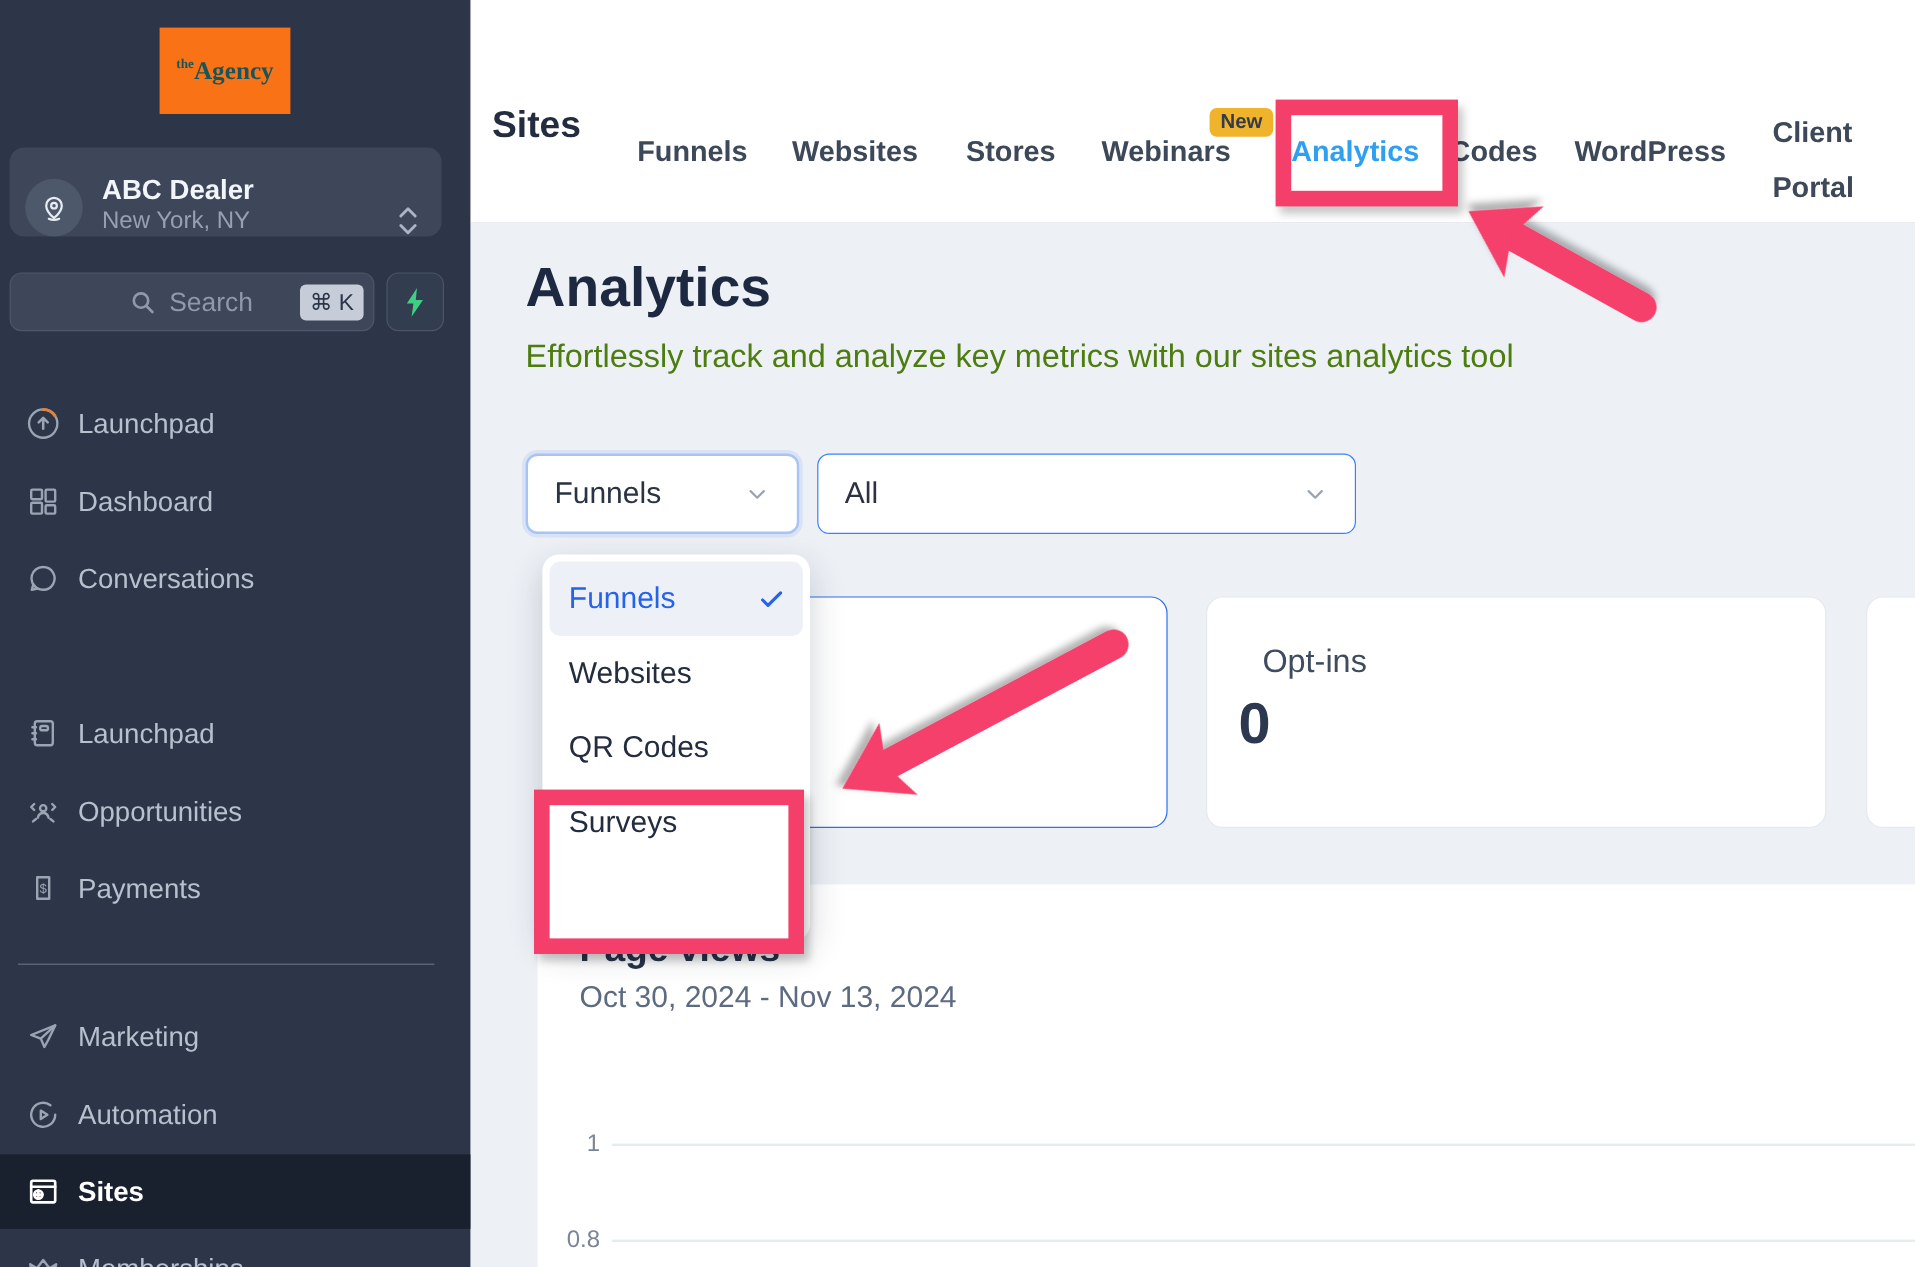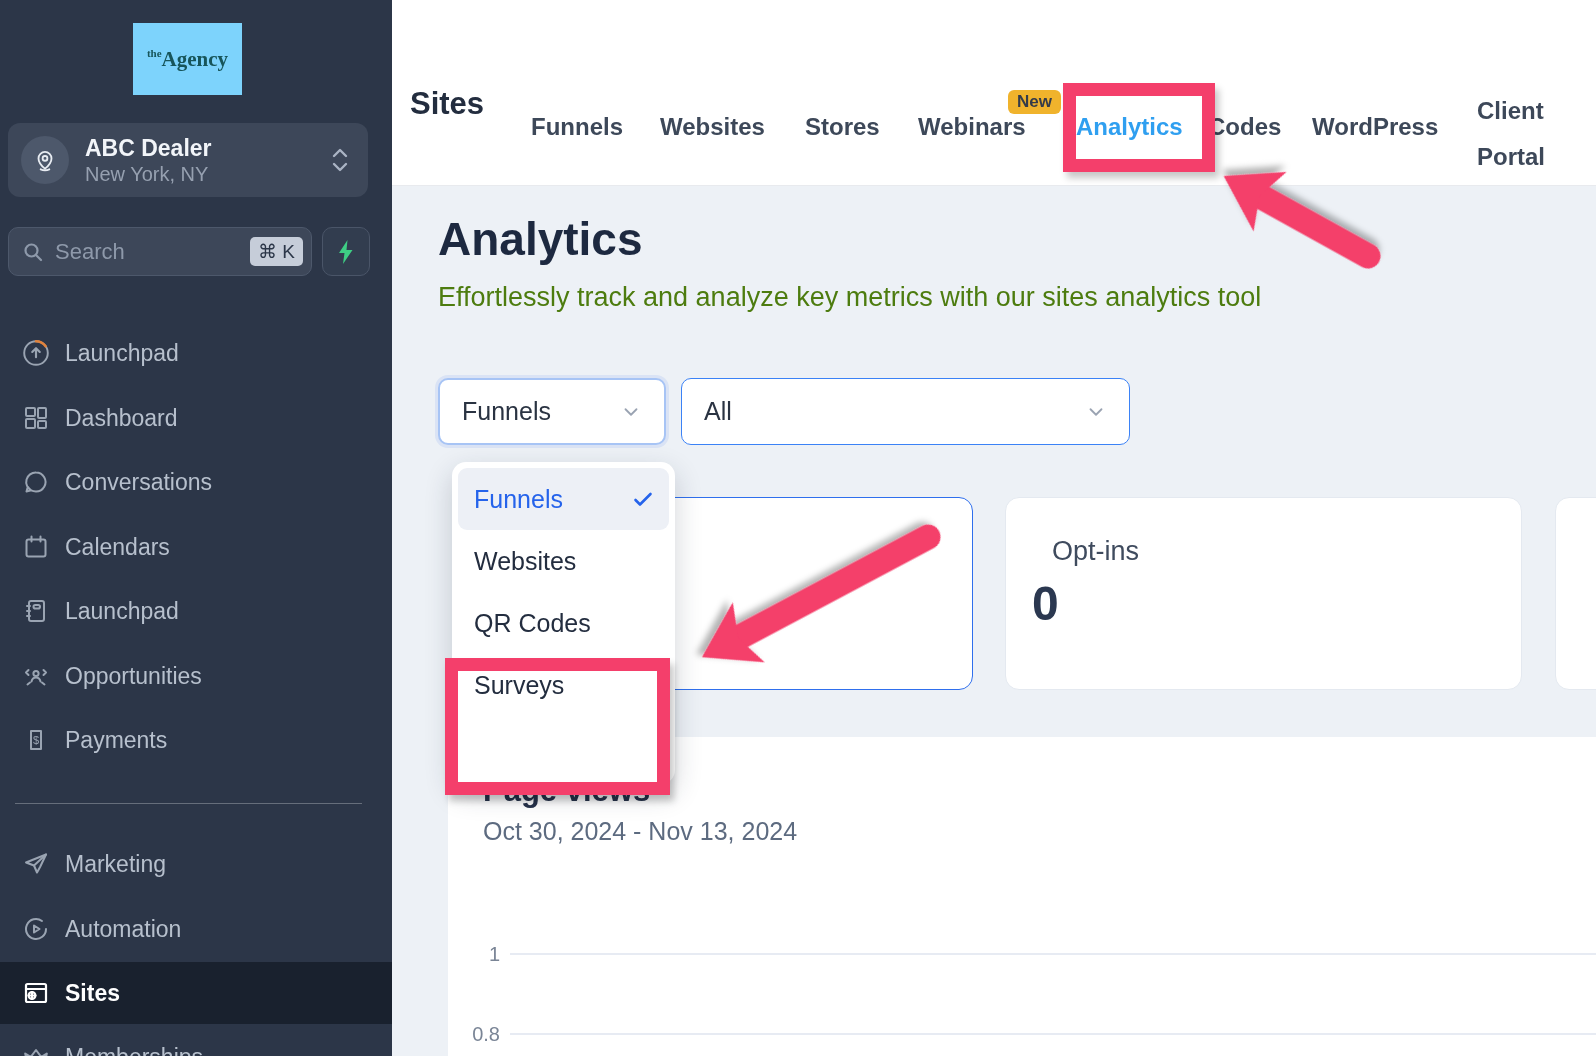--- a/index.html
+++ b/index.html
@@ -2,30 +2,30 @@
 <html><head>
 <meta charset="utf-8">
 <style>
   * { box-sizing: border-box; margin: 0; padding: 0; }
   html,body { width:1596px; height:1056px; }
   body { font-family:"Liberation Sans", sans-serif; background:#fff; overflow:hidden; }
   .screen { position:relative; width:1596px; height:1056px; overflow:hidden; background:#edf1f6; }
 
   
   .sidebar { position:absolute; left:0; top:0; width:392px; height:1056px; background:#2c3648; z-index:20; }
-  .logo-box { position:absolute; left:133px; top:23px; width:109px; height:72px; background:#7dd3fc; display:flex; align-items:center; justify-content:center; }
+  .logo-box { position:absolute; left:133px; top:23px; width:109px; height:72px; background:#f97316; display:flex; align-items:center; justify-content:center; }
   .logo-text { font-family:"Liberation Serif", serif; color:#17555a; font-weight:700; font-size:21px; }
   .logo-text .pre { font-size:11px; vertical-align:9px; font-weight:700; }
-  .account { position:absolute; left:8px; top:123px; width:360px; height:74px; background:#3d4759; border-radius:12px; display:flex; align-items:center; cursor:pointer; }
+  .account { position:absolute; left:8px; top:123px; width:360px; height:74px; background:#3d4759; border-radius:12px; display:flex; align-items:flex-end; cursor:pointer; }
   .account .pin-circle { width:48px; height:48px; border-radius:50%; background:#4d586b; margin-left:13px; display:flex; align-items:center; justify-content:center; }
   .account .acc-text { margin-left:16px; flex:1; }
   .acc-name { color:#f2f5f9; font-size:23px; font-weight:700; line-height:28px; }
   .acc-loc { color:#96a0b0; font-size:20px; line-height:25px; }
   .acc-chevrons { margin-right:18px; display:flex; flex-direction:column; gap:2px; }
-  .searchbar { position:absolute; left:8px; top:227px; width:304px; height:49px; background:#3d4759; border:1px solid #4d586b; border-radius:10px; display:flex; align-items:center; }
+  .searchbar { position:absolute; left:8px; top:227px; width:304px; height:49px; background:#3d4759; border:1px solid #4d586b; border-radius:10px; display:flex; align-items:center;justify-content:flex-end; }
   .searchbar input { background:transparent; border:none; outline:none; color:#dfe4ea; font-size:22px; width:170px; margin-left:10px; font-family:"Liberation Sans", sans-serif; }
   .searchbar input::placeholder { color:#8e99aa; }
   .searchbar .mag { margin-left:12px; }
   .kbd-badge { position:absolute; right:8px; top:9px; background:#c6cdd9; color:#2b3648; border-radius:5px; font-size:19px; padding:3px 8px; font-weight:500; }
   .bolt-btn { position:absolute; left:322px; top:227px; width:48px; height:49px; background:#323d4f; border:1.5px solid #4a5568; border-radius:10px; display:flex; align-items:center; justify-content:center; cursor:pointer; }
   .nav-item { position:absolute; left:0; width:392px; height:62px; display:flex; align-items:center; color:#b7c0cd; font-size:23px; cursor:pointer; }
   .nav-item .nicon { width:30px; margin-left:21px; display:flex; justify-content:center; }
   .nav-item .nlabel { margin-left:14px; }
   .nav-item.active { background:#19212e; color:#ffffff; font-weight:700; }
   .side-divider { position:absolute; left:15px; top:803px; width:347px; height:1px; background:rgba(255,255,255,0.28); }
@@ -142,29 +142,20 @@
       </span>
         <span class="nlabel">Dashboard</span>
     </div>
     <div class="nav-item" style="top:451px">
       <span class="nicon">
         <svg width="28" height="28" viewBox="0 0 28 28" fill="none" stroke="#9aa4b2" stroke-width="2" stroke-linecap="round" stroke-linejoin="round">
           <path d="M14 4.5a9.5 9.5 0 1 1-8.2 14.3L4.5 23.5l4.8-1.1A9.5 9.5 0 0 1 14 4.5z"></path>
         </svg>
       </span>
         <span class="nlabel">Conversations</span>
-    </div>
-    <div class="nav-item" style="top:516px">
-      <span class="nicon">
-        <svg width="28" height="28" viewBox="0 0 28 28" fill="none" stroke="#9aa4b2" stroke-width="2" stroke-linecap="round" stroke-linejoin="round">
-          <rect x="4.5" y="6.5" width="19" height="17" rx="2"></rect>
-            <path d="M9.5 3.5v5M18.5 3.5v5"></path>
-        </svg>
-      </span>
-        <span class="nlabel">Calendars</span>
     </div>
     <div class="nav-item" style="top:580px">
       <span class="nicon">
         <svg width="28" height="28" viewBox="0 0 28 28" fill="none" stroke="#9aa4b2" stroke-width="2" stroke-linecap="round" stroke-linejoin="round">
           <rect x="7" y="4" width="15" height="20" rx="2"></rect>
             <path d="M5 9h3M5 14h3M5 19h3"></path>
             <rect x="11.5" y="8" width="6.5" height="3.6" rx="1.8"></rect>
         </svg>
       </span>
         <span class="nlabel">Launchpad</span>

